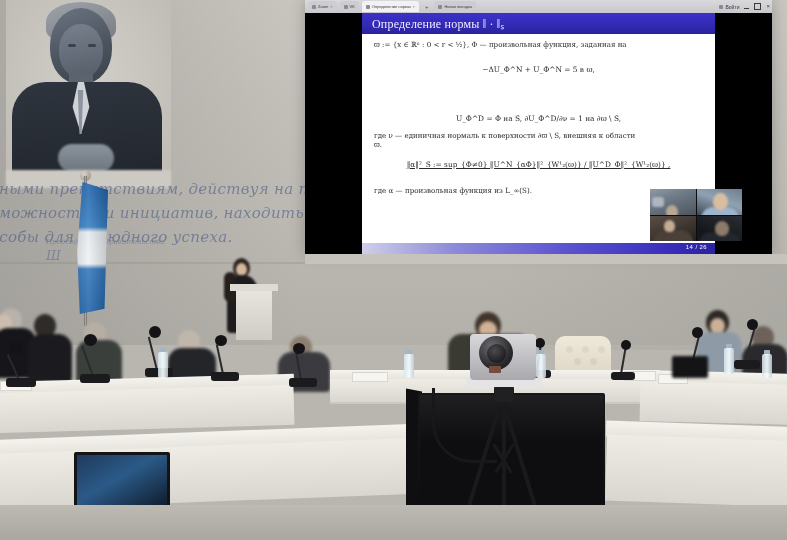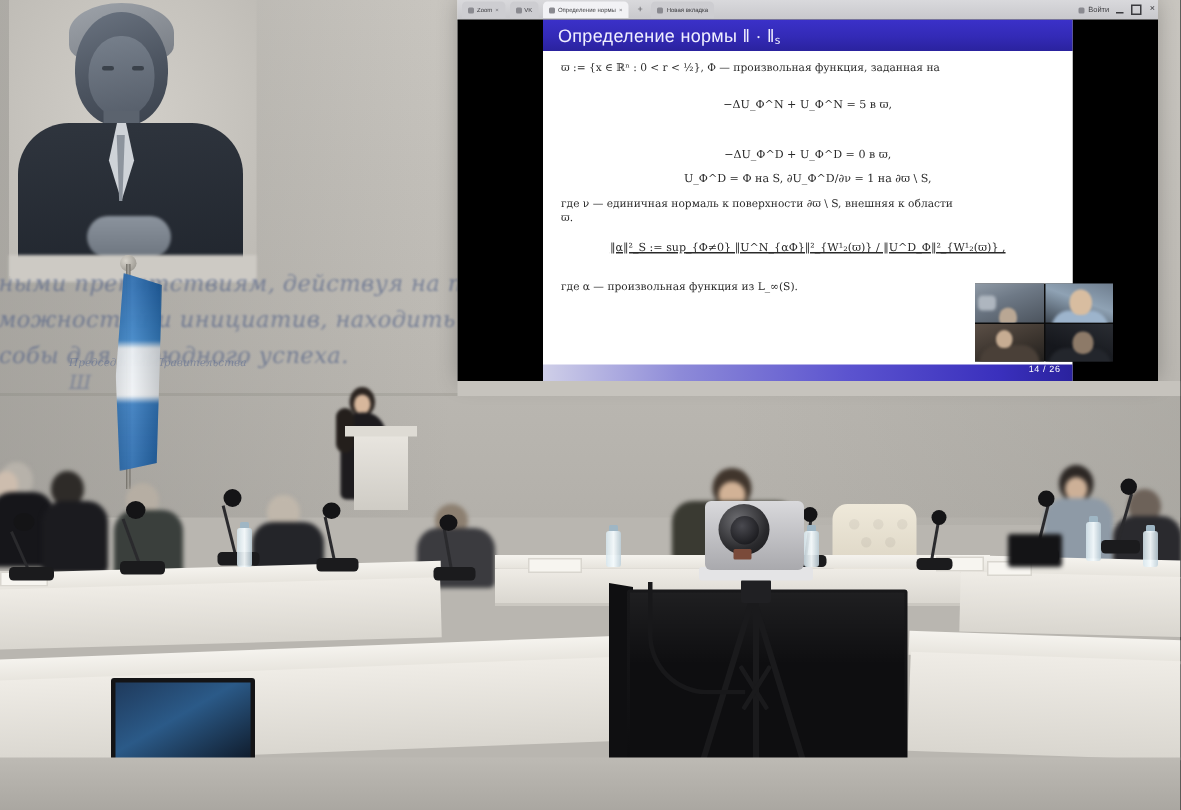--- a/index.html
+++ b/index.html
@@ -82,21 +82,21 @@
   .win-max{border:1px solid #3b3b3f;}
   .win-close{font-size:6px;line-height:5px;}
 
   .viewport{position:absolute;left:0;top:13px;width:467px;height:241px;background:#000;overflow:hidden;}
   .slide{position:absolute;left:57px;top:0;width:353px;height:241px;background:#fff;}
 
   .slide-title{position:absolute;left:0;top:0;width:353px;height:21px;
     background:linear-gradient(180deg,#3b31c9 0%,#332ab6 55%,#2a229e 100%);
     display:flex;align-items:center;}
   .slide-title span{color:#f0efff;font-size:12px;padding-left:10px;letter-spacing:.2px;
-    font-family:Liberation Sans, sans-serif;filter:blur(.25px);}
+    font-family:Liberation Serif, serif;filter:blur(.25px);}
 
   .slide-body{position:absolute;left:0;top:21px;width:353px;height:200px;background:#fff;
     color:#2a2a2a;filter:blur(.28px);}
   .mline{position:absolute;white-space:nowrap;font-family:"DejaVu Serif",serif;}
   .para{font-size:7.1px;line-height:9px;}
   .eq{font-size:7.4px;}
   .ctr{left:0;width:353px;text-align:center;}
 
   .slide-foot{position:absolute;left:0;bottom:0;width:353px;height:11px;
     background:linear-gradient(90deg,#cfcfe8 0%,#8d8ad8 26%,#5b53cf 58%,#3a30bd 86%,#2a229e 100%);}
@@ -237,21 +237,20 @@
     <div class="viewport">
       <div class="slide">
 
         <div class="slide-title">
           <span>Определение нормы ‖ · ‖ₛ</span>
         </div>
 
         <div class="slide-body">
           <div class="mline para" style="left:12px;top:6px;">ϖ := {x ∈ ℝⁿ : 0 &lt; r &lt; ½}, Φ — произвольная функция, заданная на</div>
           <div class="mline eq ctr" style="top:31px;">−ΔU_Φ^N + U_Φ^N = 5   в   ϖ,</div>
-          <div class="mline eq ctr" style="top:64px;">−ΔU_Φ^D + U_Φ^D = 0   в   ϖ,</div>
           <div class="mline eq ctr" style="top:80px;">U_Φ^D = Φ   на   S,        ∂U_Φ^D/∂ν = 1   на   ∂ϖ \ S,</div>
           <div class="mline para" style="left:12px;top:97px;">где ν — единичная нормаль к поверхности ∂ϖ \ S, внешняя к области</div>
           <div class="mline para" style="left:12px;top:106px;">ϖ.</div>
           <div class="mline eq ctr" style="top:126px;text-decoration:underline;">‖α‖²_S := sup_{Φ≠0}  ‖U^N_{αΦ}‖²_{W¹₂(ϖ)} / ‖U^D_Φ‖²_{W¹₂(ϖ)} ,</div>
           <div class="mline para" style="left:12px;top:152px;">где α — произвольная функция из L_∞(S).</div>
         </div>
 
         <div class="slide-foot">
           <span class="pagenum">14 / 26</span>
         </div>

